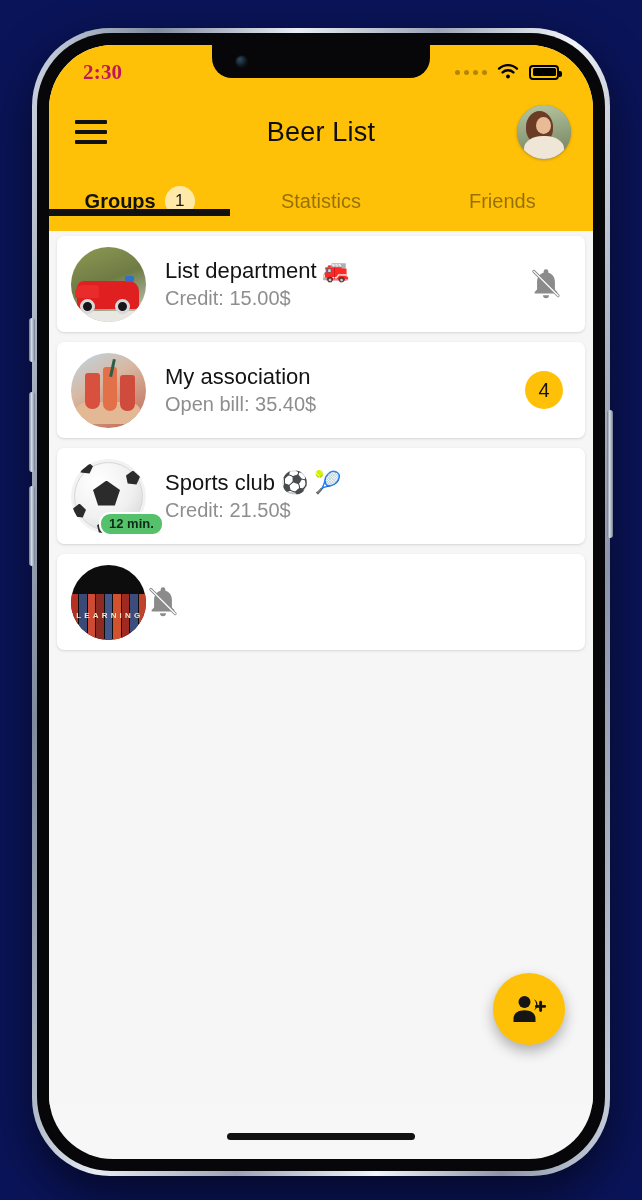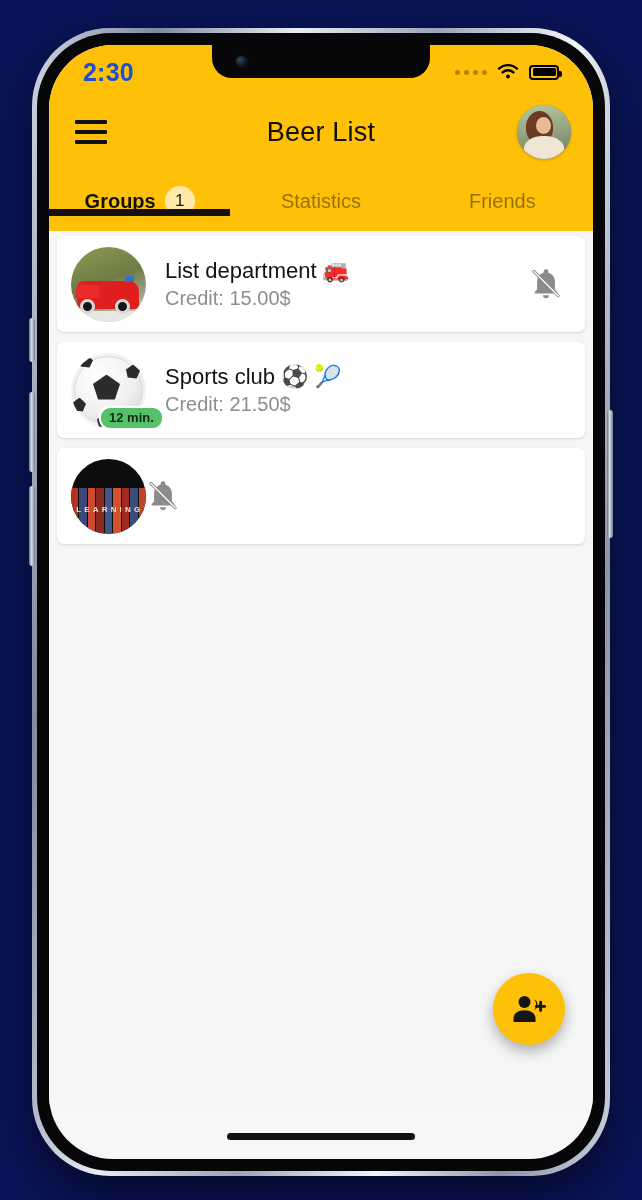--- a/index.html
+++ b/index.html
@@ -70,24 +70,25 @@
   #status-bar {
     position: relative;
     height: 48px;
     background: #FFC107;
     display: flex;
     align-items: center;
     justify-content: space-between;
     padding: 6px 34px 0 34px;
   }
   #status-time {
-    font-size: 25px;
+    font-size: 21px;
     font-weight: 700;
-    color: #1d4ed8;
+    color: #be185d;
     letter-spacing: .2px;
+    font-family: Liberation Serif, serif;
   }
   #status-right {
     display: flex;
     align-items: center;
     gap: 9px;
   }
   #signal-dots { display: flex; gap: 4px; align-items: center; }
   #signal-dots i {
     width: 5px; height: 5px; border-radius: 50%;
     background: rgba(0,0,0,.30); display: block;
@@ -476,20 +477,36 @@
           <div class="group-name">List department 🚒</div>
           <div class="group-sub">Credit: 15.00$</div>
         </div>
         <svg class="bell-off-icon" viewBox="0 0 24 24">
           <path d="M12 22a2.1 2.1 0 0 0 2.1-2.1H9.9A2.1 2.1 0 0 0 12 22zm6.3-6.2V10.4c0-3.1-1.7-5.7-4.6-6.4v-.7a1.7 1.7 0 1 0-3.4 0v.7c-2.9.7-4.6 3.3-4.6 6.4v5.4L4 17.6v1.1h16v-1.1l-1.7-1.8z" fill="#8b8b8b"></path>
           <path d="M3.4 3.1 20.6 20.3" stroke="#8b8b8b" stroke-width="2.1" stroke-linecap="round"></path>
           <path d="M3.4 3.1 20.6 20.3" stroke="#ffffff" stroke-width="0.9" stroke-linecap="round"></path>
         </svg>
       </div>
 
+      <div class="group-card">
+        <div class="group-avatar">
+          <div class="av-clip av-drinks">
+            <span class="hand"></span>
+            <span class="g g1"></span>
+            <span class="g g2"></span>
+            <span class="g g3"></span>
+            <span class="straw"></span>
+          </div>
+        </div>
+        <div class="group-text">
+          <div class="group-name">My association</div>
+          <div class="group-sub">Open bill: 35.40$</div>
+        </div>
+        <div class="count-badge">4</div>
+      </div>
 
       <div class="group-card">
         <div class="group-avatar">
           <div class="av-clip av-ball">
             <span class="ball"></span>
             <span class="pent"></span>
             <span class="pat p1"></span>
             <span class="pat p2"></span>
             <span class="pat p3"></span>
             <span class="pat p4"></span>

